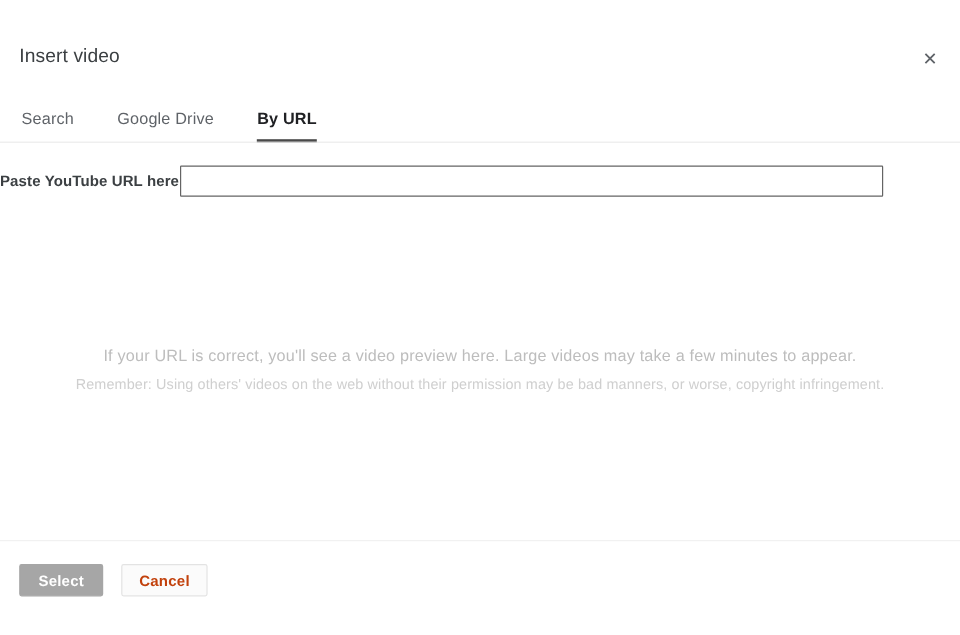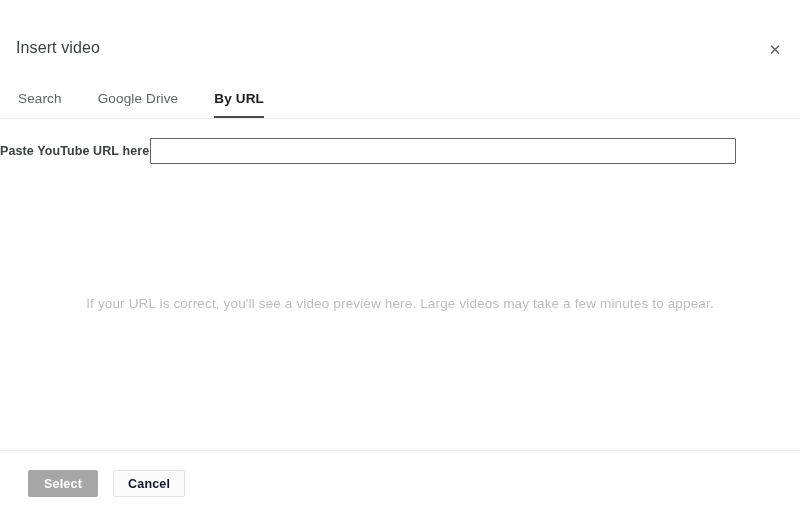--- a/index.html
+++ b/index.html
@@ -219,25 +219,24 @@
     align-items: center;
     justify-content: center;
     cursor: pointer;
     white-space: nowrap;
   }
   .btn-select {
     background: #a6a6a6;
     color: #ffffff;
     border: 1px solid #a6a6a6;
     cursor: default;
-    margin-left: 12px;
   }
   .btn-cancel {
     background: #fbfbfb;
-    color: #0f172a;
+    color: #c2410c;
     border: 1px solid #e3e3e3;
     margin-left: 15px;
   }
 </style>
 </head>
 <body>
 
 <div class="dialog">
 
   <div class="dialog-header">
@@ -262,20 +261,21 @@
 
   <div class="dialog-body">
 
     <div class="url-row">
       <div class="url-label">Paste YouTube URL here:</div>
       <input class="url-input" type="text" autofocus="" placeholder="" style="">
     </div>
 
     <div class="preview-area">
       <div class="preview-hint-primary">If your URL is correct, you'll see a video preview here. Large videos may take a few minutes to appear.</div>
+      <div class="preview-hint-secondary">Remember: Using others' videos on the web without their permission may be bad manners, or worse, copyright infringement.</div>
     </div>
 
   </div>
 
   <div class="dialog-footer">
     <div class="footer-buttons">
       <button class="btn btn-select">Select</button>
       <button class="btn btn-cancel">Cancel</button>
     </div>
   </div>

